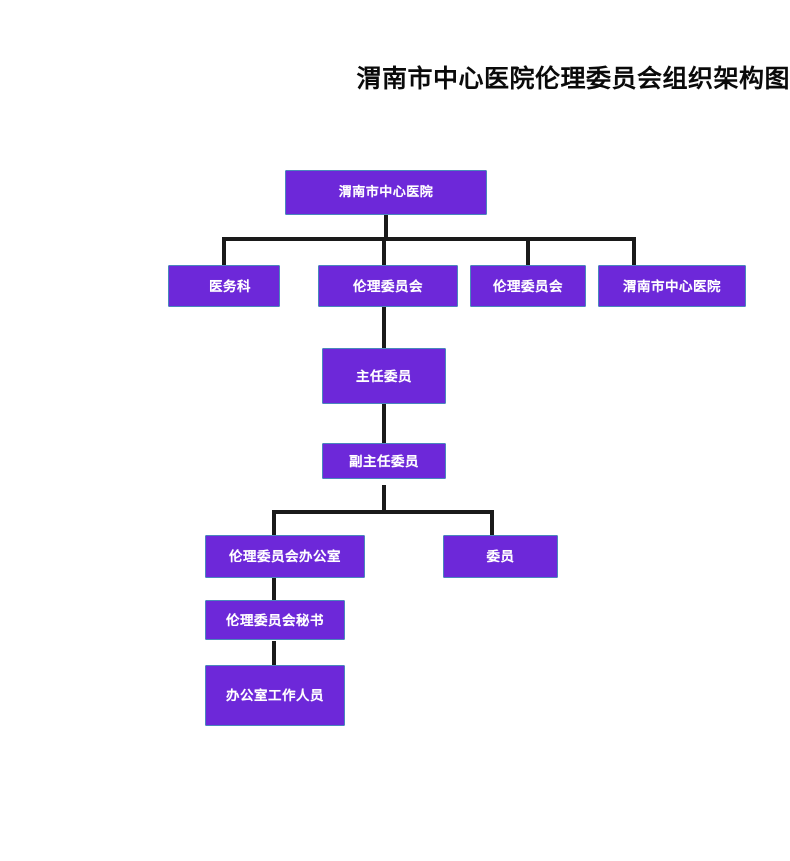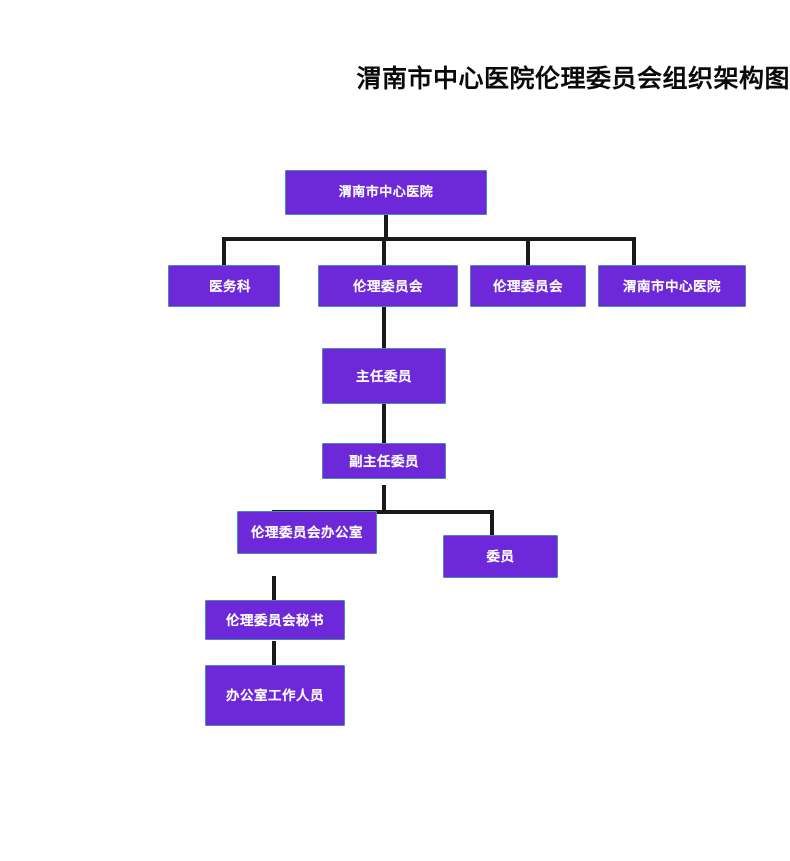--- a/index.html
+++ b/index.html
@@ -84,19 +84,19 @@
       <div class="connector v" style="left: 272px; top: 641px; height: 26px;"></div>
     </div>
   <div id="node-layer">
       <div class="node root" style="left: 285px; top: 170px; width: 202px; height: 45px;">渭南市中心医院</div>
       <div class="node" style="left: 168px; top: 265px; width: 112px; height: 42px; padding-left: 12px;">医务科</div>
       <div class="node" style="left: 318px; top: 265px; width: 140px; height: 42px;">伦理委员会</div>
       <div class="node" style="left: 470px; top: 265px; width: 116px; height: 42px;">伦理委员会</div>
       <div class="node" style="left: 598px; top: 265px; width: 148px; height: 42px;">渭南市中心医院</div>
       <div class="node" style="left: 322px; top: 348px; width: 124px; height: 56px;">主任委员</div>
       <div class="node" style="left: 322px; top: 443px; width: 124px; height: 36px;">副主任委员</div>
-      <div class="node" style="left: 205px; top: 511px; width: 140px; height: 43px; margin-left: 32px;">伦理委员会办公室</div>
+      <div class="node" style="left: 205px; top: 535px; width: 160px; height: 43px;">伦理委员会办公室</div>
       <div class="node" style="left: 435px; top: 535px; width: 115px; height: 43px; margin-left: 8px;">委员</div>
       <div class="node" style="left: 205px; top: 600px; width: 140px; height: 40px;">伦理委员会秘书</div>
       <div class="node" style="left: 205px; top: 665px; width: 140px; height: 61px;">办公室工作人员</div>
     </div>
 
 </div>
 
 </body></html>

